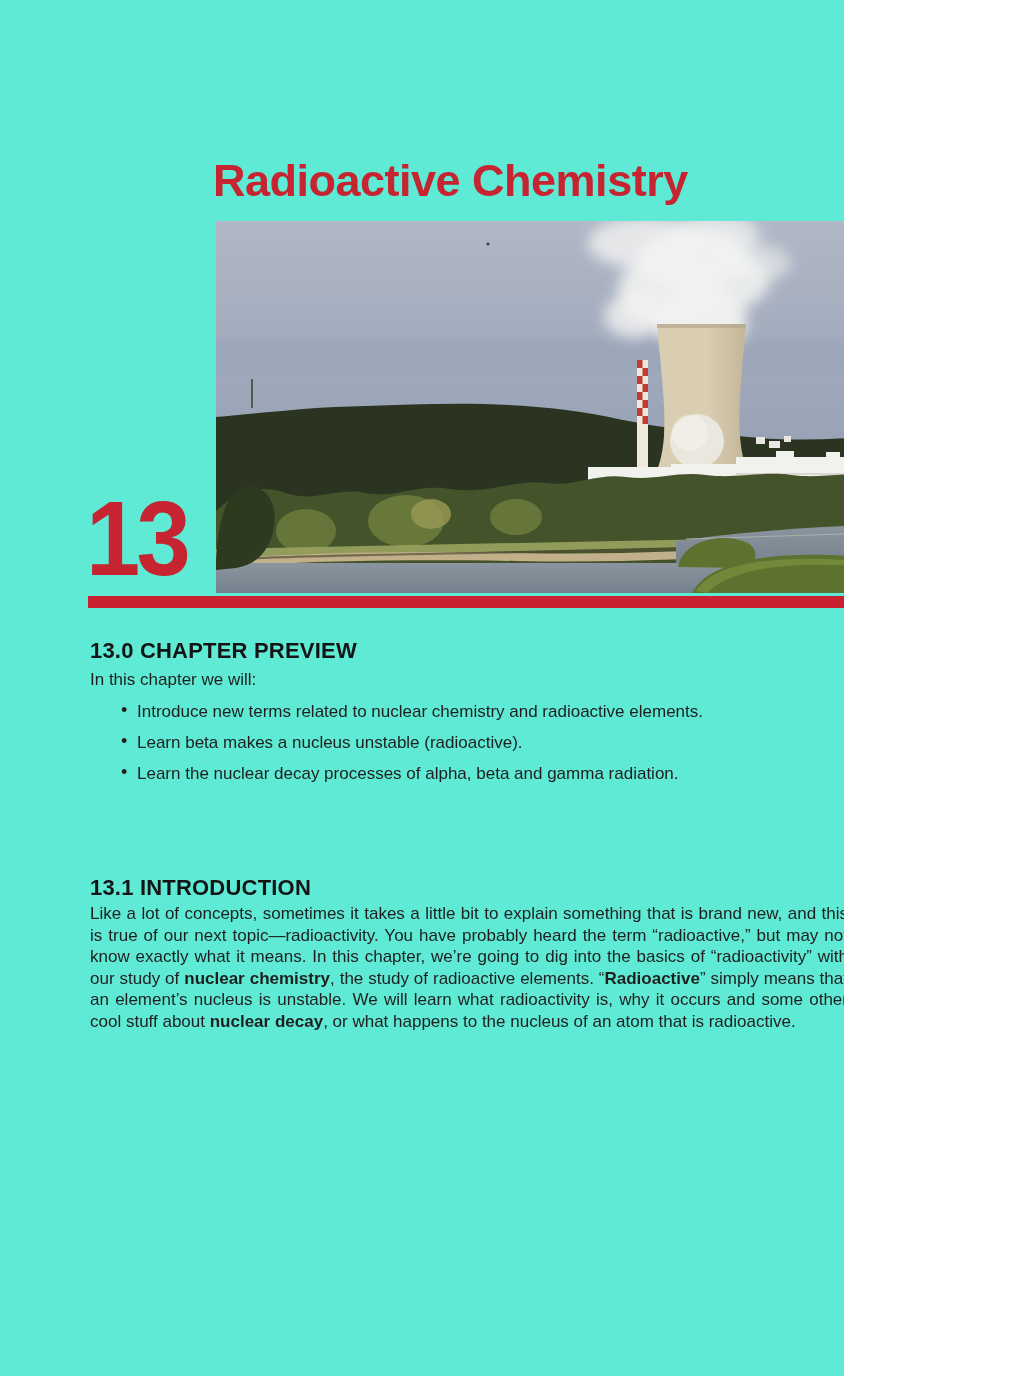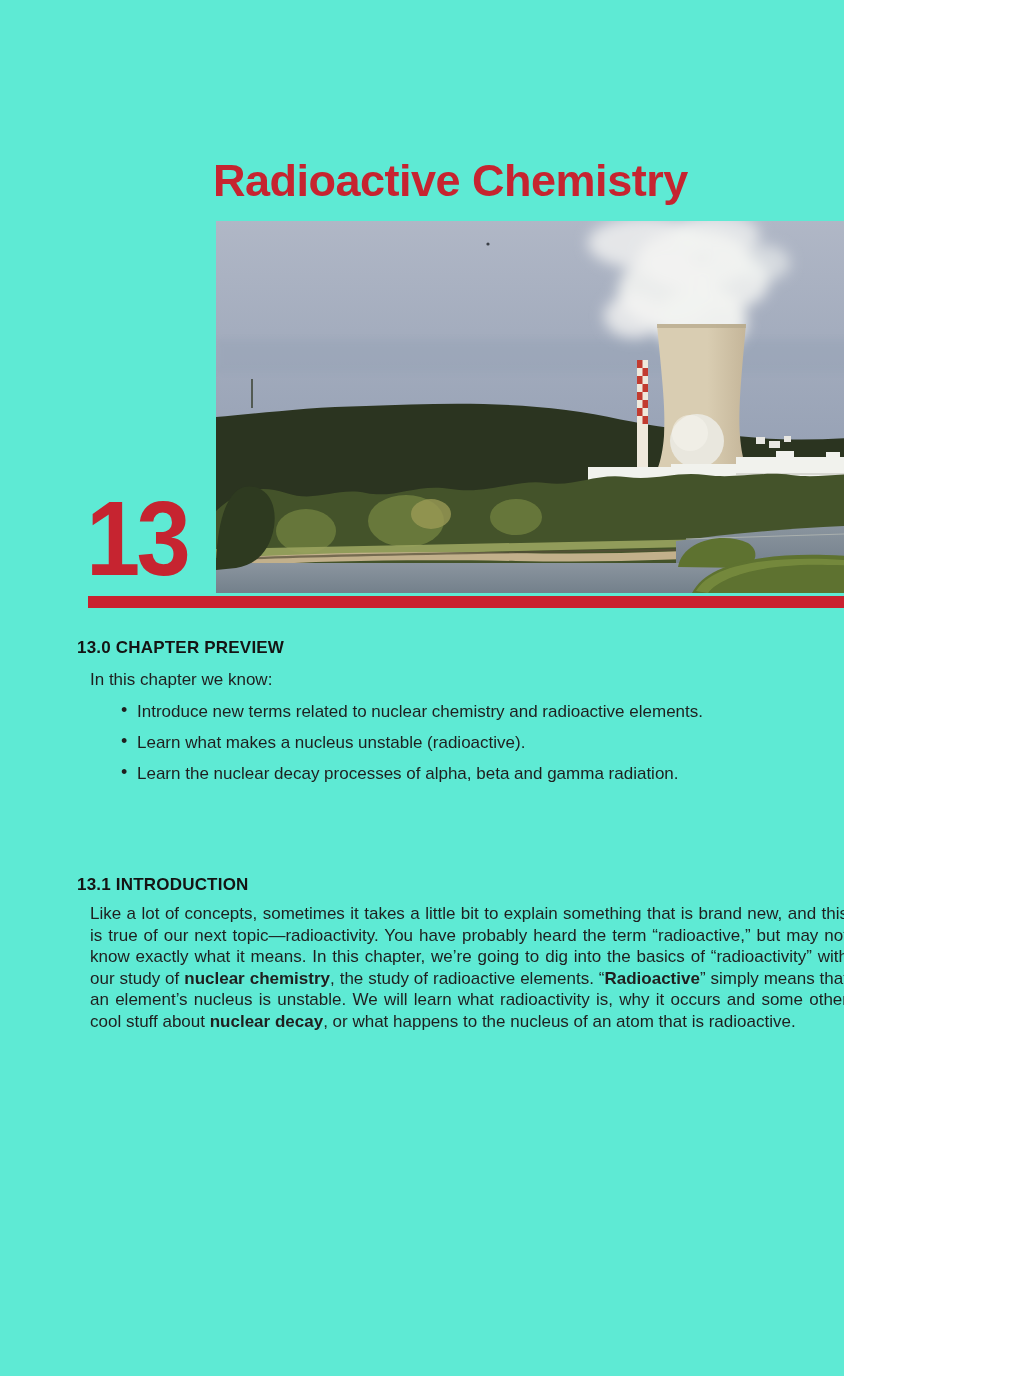--- a/index.html
+++ b/index.html
@@ -26,22 +26,22 @@
     position:absolute;left:86px;top:485px;
     font-size:106px;font-weight:700;line-height:1;letter-spacing:-4px;
     transform:scaleX(0.92);transform-origin:left bottom;
     color:var(--accent,#c62430);
   }
   .red-bar{
     position:absolute;left:88px;top:596px;width:864px;height:12px;
     background:var(--bar,#c9212f);
   }
   .h-section{
-    position:absolute;left:77px;margin:0;
-    font-size:17px;font-weight:700;line-height:1.1;letter-spacing:0.2px;
+    position:absolute;left:90px;margin:0;
+    font-size:22px;font-weight:700;line-height:1.1;letter-spacing:0.2px;
     color:#141414;
   }
   #preview-heading{top:639px;}
   #intro-heading{top:876px;}
   .lead{
     position:absolute;left:90px;top:669px;margin:0;
     font-size:17px;line-height:21px;
   }
   .bullets{
     position:absolute;left:90px;top:701px;width:758px;
@@ -179,25 +179,25 @@
       <path d="M480,370 C494,346 542,336 610,338 C664,340 706,348 736,356 L736,360 C700,352 660,344 612,344 C552,342 506,354 492,372 Z" opacity="0.75" fill="#7c9040"></path>
 
       <path d="M0,340 C2,300 10,272 28,266 C48,262 62,280 58,306 C54,330 40,344 20,347 L0,349 Z" fill="#2e3a20"></path>
     </svg>
   </div>
 
   <div class="chapter-num">13</div>
   <div class="red-bar"></div>
 
   <h2 class="h-section" id="preview-heading">13.0 CHAPTER PREVIEW</h2>
-  <p class="lead">In this chapter we know:</p>
+  <p class="lead">In this chapter we will:</p>
 
   <ul class="bullets">
     <li>Introduce new terms related to nuclear chemistry and radioactive elements.</li>
-    <li>Learn what makes a nucleus unstable (radioactive).</li>
+    <li>Learn beta makes a nucleus unstable (radioactive).</li>
     <li>Learn the nuclear decay processes of alpha, beta and gamma radiation.</li>
   </ul>
 
   <h2 class="h-section" id="intro-heading">13.1 INTRODUCTION</h2>
 
   <p class="paragraph"><span class="seg">Like a lot of concepts, sometimes it takes a little bit to explain something that is brand new, and this is true of our next topic—radioactivity. You have probably heard the term “radioactive,” but may not know exactly what it means. In this chapter, we’re going to dig into the basics of “radioactivity” with our study of </span><span class="seg b">nuclear chemistry</span><span class="seg">, the study of radioactive elements. “</span><span class="seg b">Radioactive</span><span class="seg">” simply means that an element’s nucleus is unstable. We will learn what radioactivity is, why it occurs and some other cool stuff about </span><span class="seg b">nuclear decay</span><span class="seg">, or what happens to the nucleus of an atom that is radioactive.</span></p>
 
 </div>
 
 </body></html>

